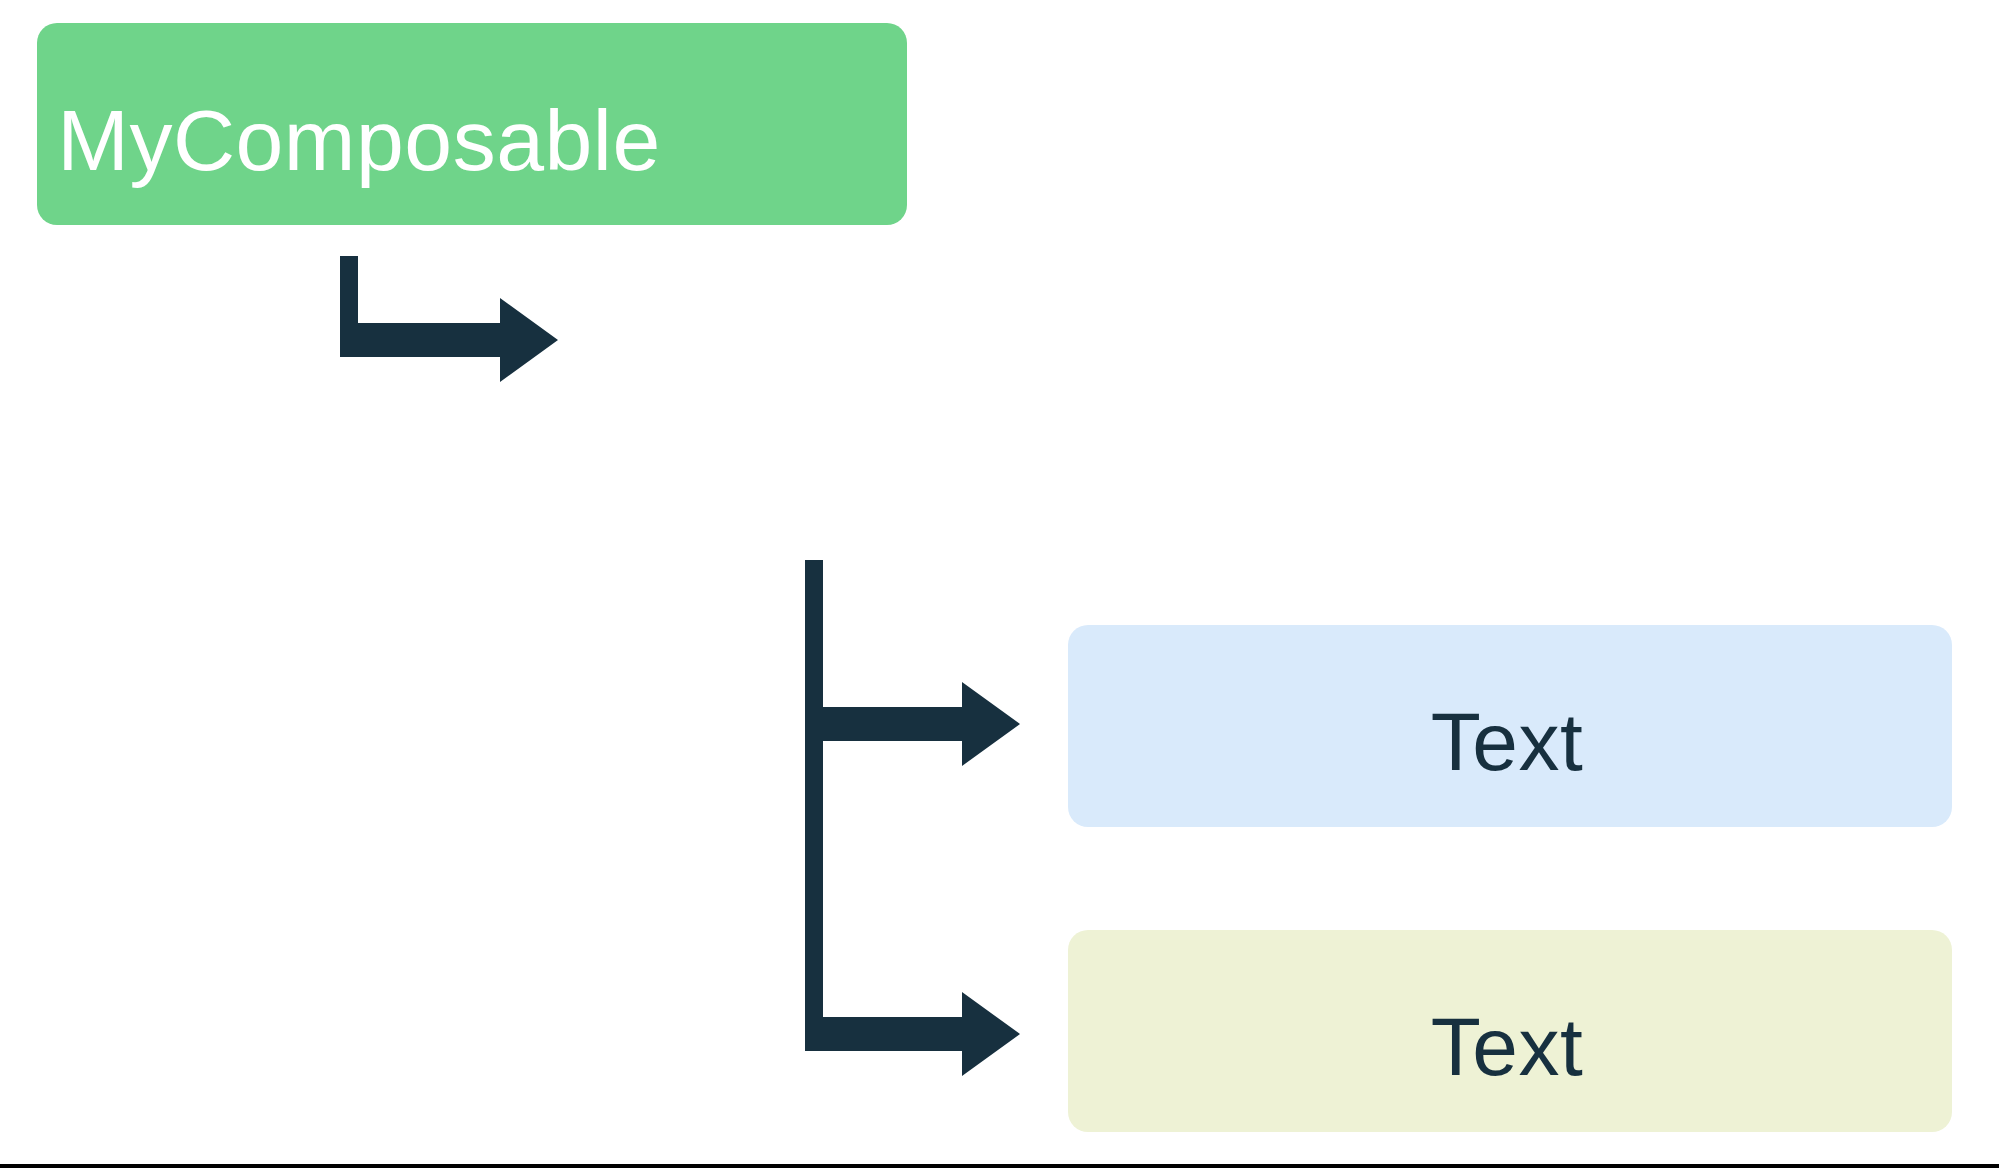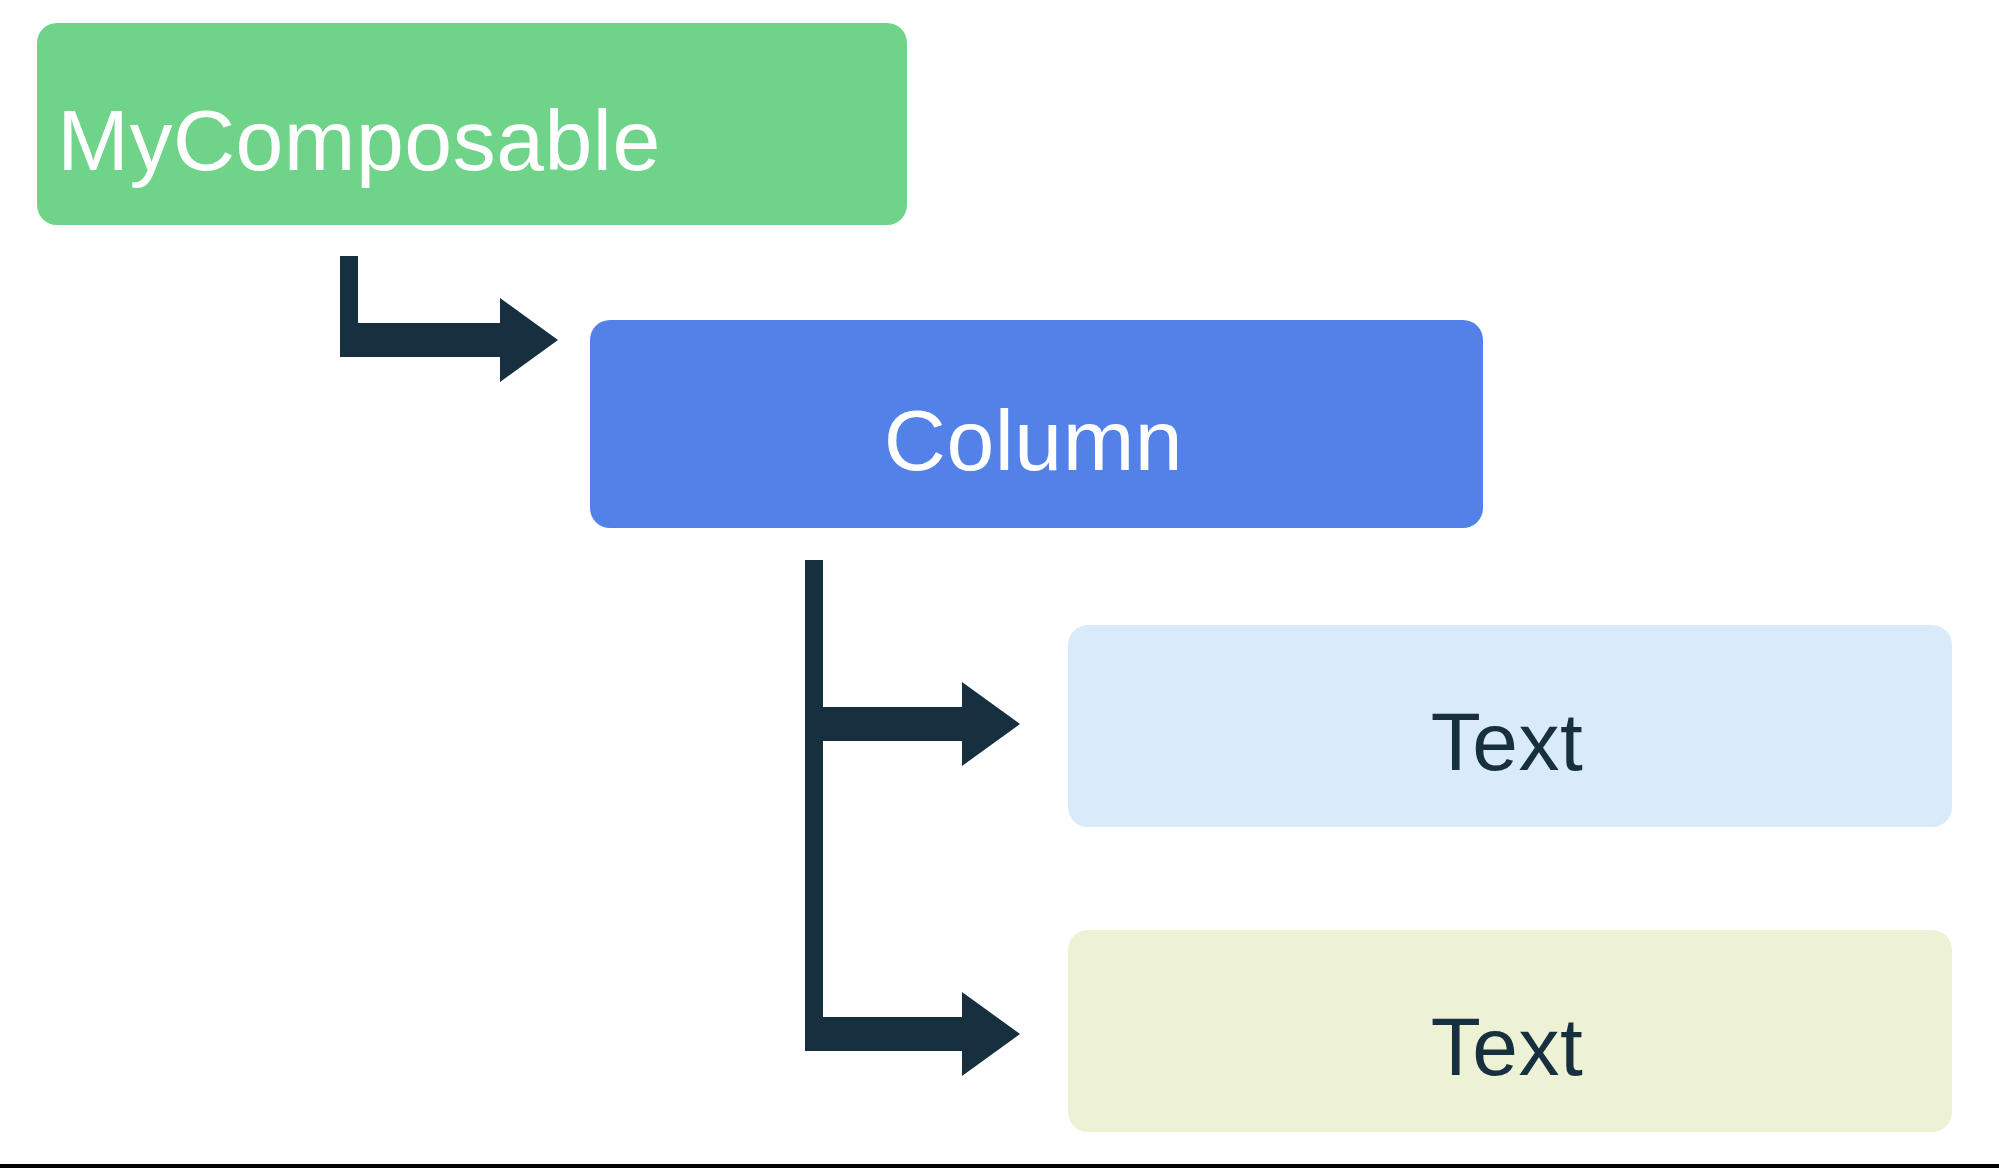--- a/index.html
+++ b/index.html
@@ -135,23 +135,20 @@
 
     <g>
       <path d="M 805 741 L 823 741 L 823 1017 L 962 1017 L 962 992 L 1020 1034 L 962 1076 L 962 1051 L 805 1051 Z" fill="#17303F"></path>
     </g>
   </svg>
 
   <div class="node" id="node-root" style="background: rgb(111, 212, 138);">
     <span class="node-label" style="color: rgb(255, 255, 255);">MyComposable</span>
   </div>
 
-  <div class="node" id="node-column" style="background: rgb(82, 130, 232);">
-    <span class="node-label" style="color: rgb(255, 255, 255);">Column</span>
-  </div>
 
   <div class="node" id="node-text-1" style="background: rgb(217, 234, 251);">
     <span class="node-label" style="color: rgb(23, 48, 63);">Text</span>
   </div>
 
   <div class="node" id="node-text-2" style="background: rgb(238, 242, 213);">
     <span class="node-label" style="color: rgb(23, 48, 63);">Text</span>
   </div>
 
   <div id="bottom-rule" style="background: rgb(0, 0, 0);"></div>

